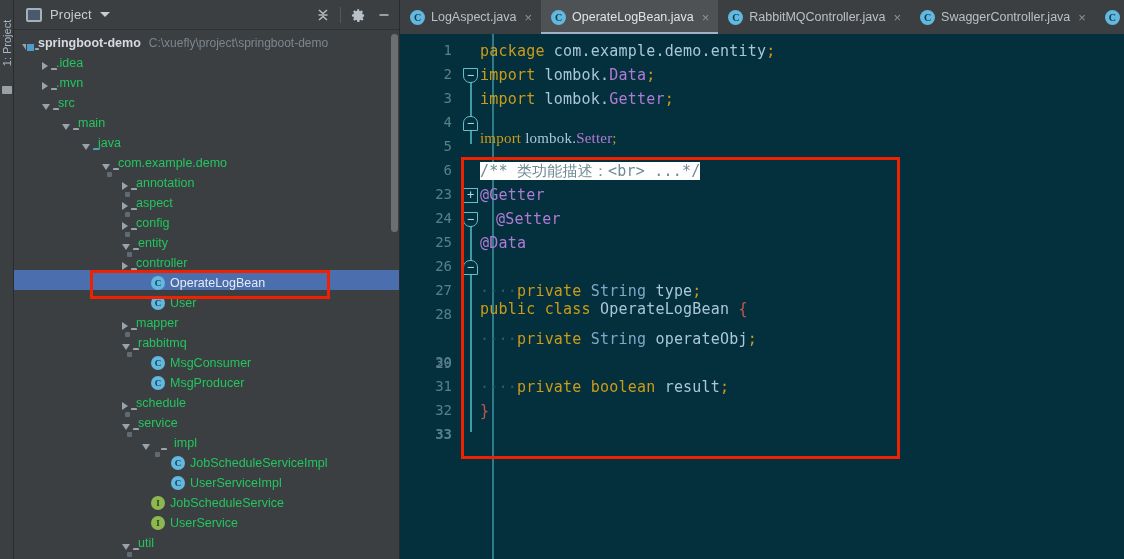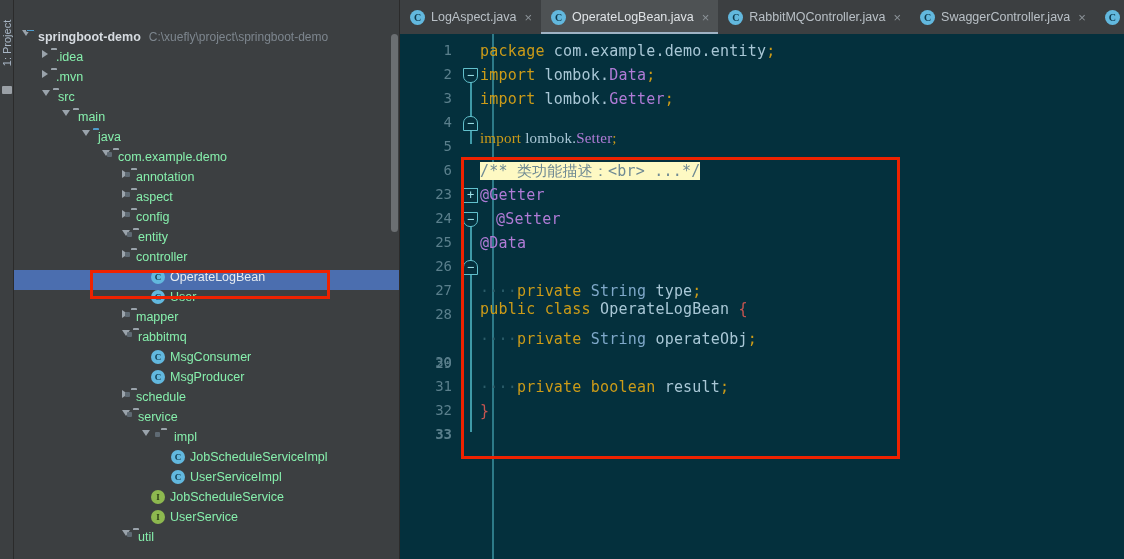--- a/index.html
+++ b/index.html
@@ -61,21 +61,21 @@
     justify-content: center; color: #b9c0c6;
   }
   .sep-vert { width: 1px; height: 16px; background: #55585a; margin: 0 3px; }
 
   
   .tree {
     position: absolute; left: 0; top: 30px; width: 386px; height: 529px;
     overflow: hidden;
   }
   .row {
-    position: relative; height: 20px; display: flex; align-items: flex-start;
+    position: relative; height: 20px; display: flex; align-items: flex-end;
     font-size: 12.5px; color: #b4bcc4; white-space: nowrap;
   }
   .row.selected { background: #4b6eaf; }
   .row.selected .lbl { color: #e6ebf0; }
   .arrow {
     width: 0; height: 0; flex: 0 0 auto; margin-right: 3px;
   }
   .arrow.right {
     border-top: 4.5px solid transparent; border-bottom: 4.5px solid transparent;
     border-left: 6px solid #9aa3ab;
@@ -112,21 +112,21 @@
     background: #62b8de; color: #0e3a4e; font-size: 9px; font-weight: bold;
     line-height: 14px; text-align: center;
     font-family: "Liberation Serif", serif;
   }
   .iface {
     width: 14px; height: 14px; border-radius: 50%;
     background: #8db84f; color: #2a3d14; font-size: 9px; font-weight: bold;
     line-height: 14px; text-align: center;
     font-family: "Liberation Serif", serif;
   }
-  .lbl { color: #86efac; }
+  .lbl { color: #22c55e; }
   .lbl.bold { font-weight: bold; color: #d6dbe0; }
   .path { color: #7d868e; margin-left: 8px; font-size: 12px; }
 
   .tree-scroll {
     position: absolute; right: 2px; top: 4px; width: 7px; height: 198px;
     background: #6b6f72; border-radius: 4px;
   }
   .panel-divider {
     position: absolute; left: 399px; top: 0; width: 1px; height: 559px;
     background: #2b2b2b;
@@ -187,38 +187,64 @@
     font-family: "DejaVu Sans Mono", monospace; font-size: 15px;
     white-space: pre; color: #b8cdd4; letter-spacing: .2px;
   }
   .kw   { color: #cc9b18; }
   .anno { color: #b07bd6; }
   .cls-name { color: #a9c7d6; }
   .type { color: #7fa8c9; }
   .str  { color: #b8cdd4; }
   .punc { color: #c75450; }
   .semi { color: #cc9b18; }
-  .cmt  { color: #6f8a93; background: #fef9c3; }
+  .cmt  { color: #6f8a93; background: #ffffff; }
   .dots { color: #2b5c69; }
 
   .redbox {
     position: absolute; border: 3px solid #ee2200; pointer-events: none;
   }
 </style>
 </head>
 <body>
 
 <div id="app">
 
   <div class="toolstrip">
     <div class="vlabel">1: Project</div>
     <div class="vicon"></div>
   </div>
 
   <div class="project-panel">
+    <div class="panel-header">
+      <div class="proj-icon"></div>
+      <div class="panel-title">Project</div>
+      <div class="caret-down"></div>
+      <div class="hdr-actions">
+        <div class="hdr-btn">
+          <svg width="14" height="14" viewBox="0 0 14 14">
+            <path d="M3 2 L7 5.5 L11 2" stroke="#b9c0c6" stroke-width="1.4" fill="none"></path>
+            <line x1="2.5" y1="7" x2="11.5" y2="7" stroke="#b9c0c6" stroke-width="1.4"></line>
+            <path d="M3 12 L7 8.5 L11 12" stroke="#b9c0c6" stroke-width="1.4" fill="none"></path>
+          </svg>
+        </div>
+        <div class="sep-vert"></div>
+        <div class="hdr-btn">
+          <svg width="15" height="15" viewBox="0 0 16 16">
+            <path fill="#b9c0c6" d="M8 5.3a2.7 2.7 0 1 0 0 5.4 2.7 2.7 0 0 0 0-5.4zm0 4.1a1.4 1.4 0 1 1 0-2.8 1.4 1.4 0 0 1 0 2.8z"></path>
+            <path fill="#b9c0c6" d="M14 9.1V6.9l-1.7-.3a4.6 4.6 0 0 0-.5-1.2l1-1.4-1.6-1.6-1.4 1a4.6 4.6 0 0 0-1.2-.5L8.9 1.2H6.7L6.4 2.9c-.4.1-.8.3-1.2.5l-1.4-1-1.6 1.6 1 1.4c-.2.4-.4.8-.5 1.2L1 6.9v2.2l1.7.3c.1.4.3.8.5 1.2l-1 1.4 1.6 1.6 1.4-1c.4.2.8.4 1.2.5l.3 1.7h2.2l.3-1.7c.4-.1.8-.3 1.2-.5l1.4 1 1.6-1.6-1-1.4c.2-.4.4-.8.5-1.2l1.1-.3z"></path>
+          </svg>
+        </div>
+        <div class="hdr-btn">
+          <svg width="14" height="14" viewBox="0 0 14 14">
+            <line x1="2.5" y1="7" x2="11.5" y2="7" stroke="#b9c0c6" stroke-width="1.5"></line>
+          </svg>
+        </div>
+      </div>
+    </div>
 
     <div class="tree" id="tree">
       <div class="row" style="padding-left: 8px;">
           <span class="arrow down"></span>
           <span class="ico"><span class="folder mod"></span></span>
           <span class="lbl bold">springboot-demo</span>
           <span class="path">C:\xuefly\project\springboot-demo</span>
         </div>
         <div class="row" style="padding-left: 28px;">
           <span class="arrow right"></span>

